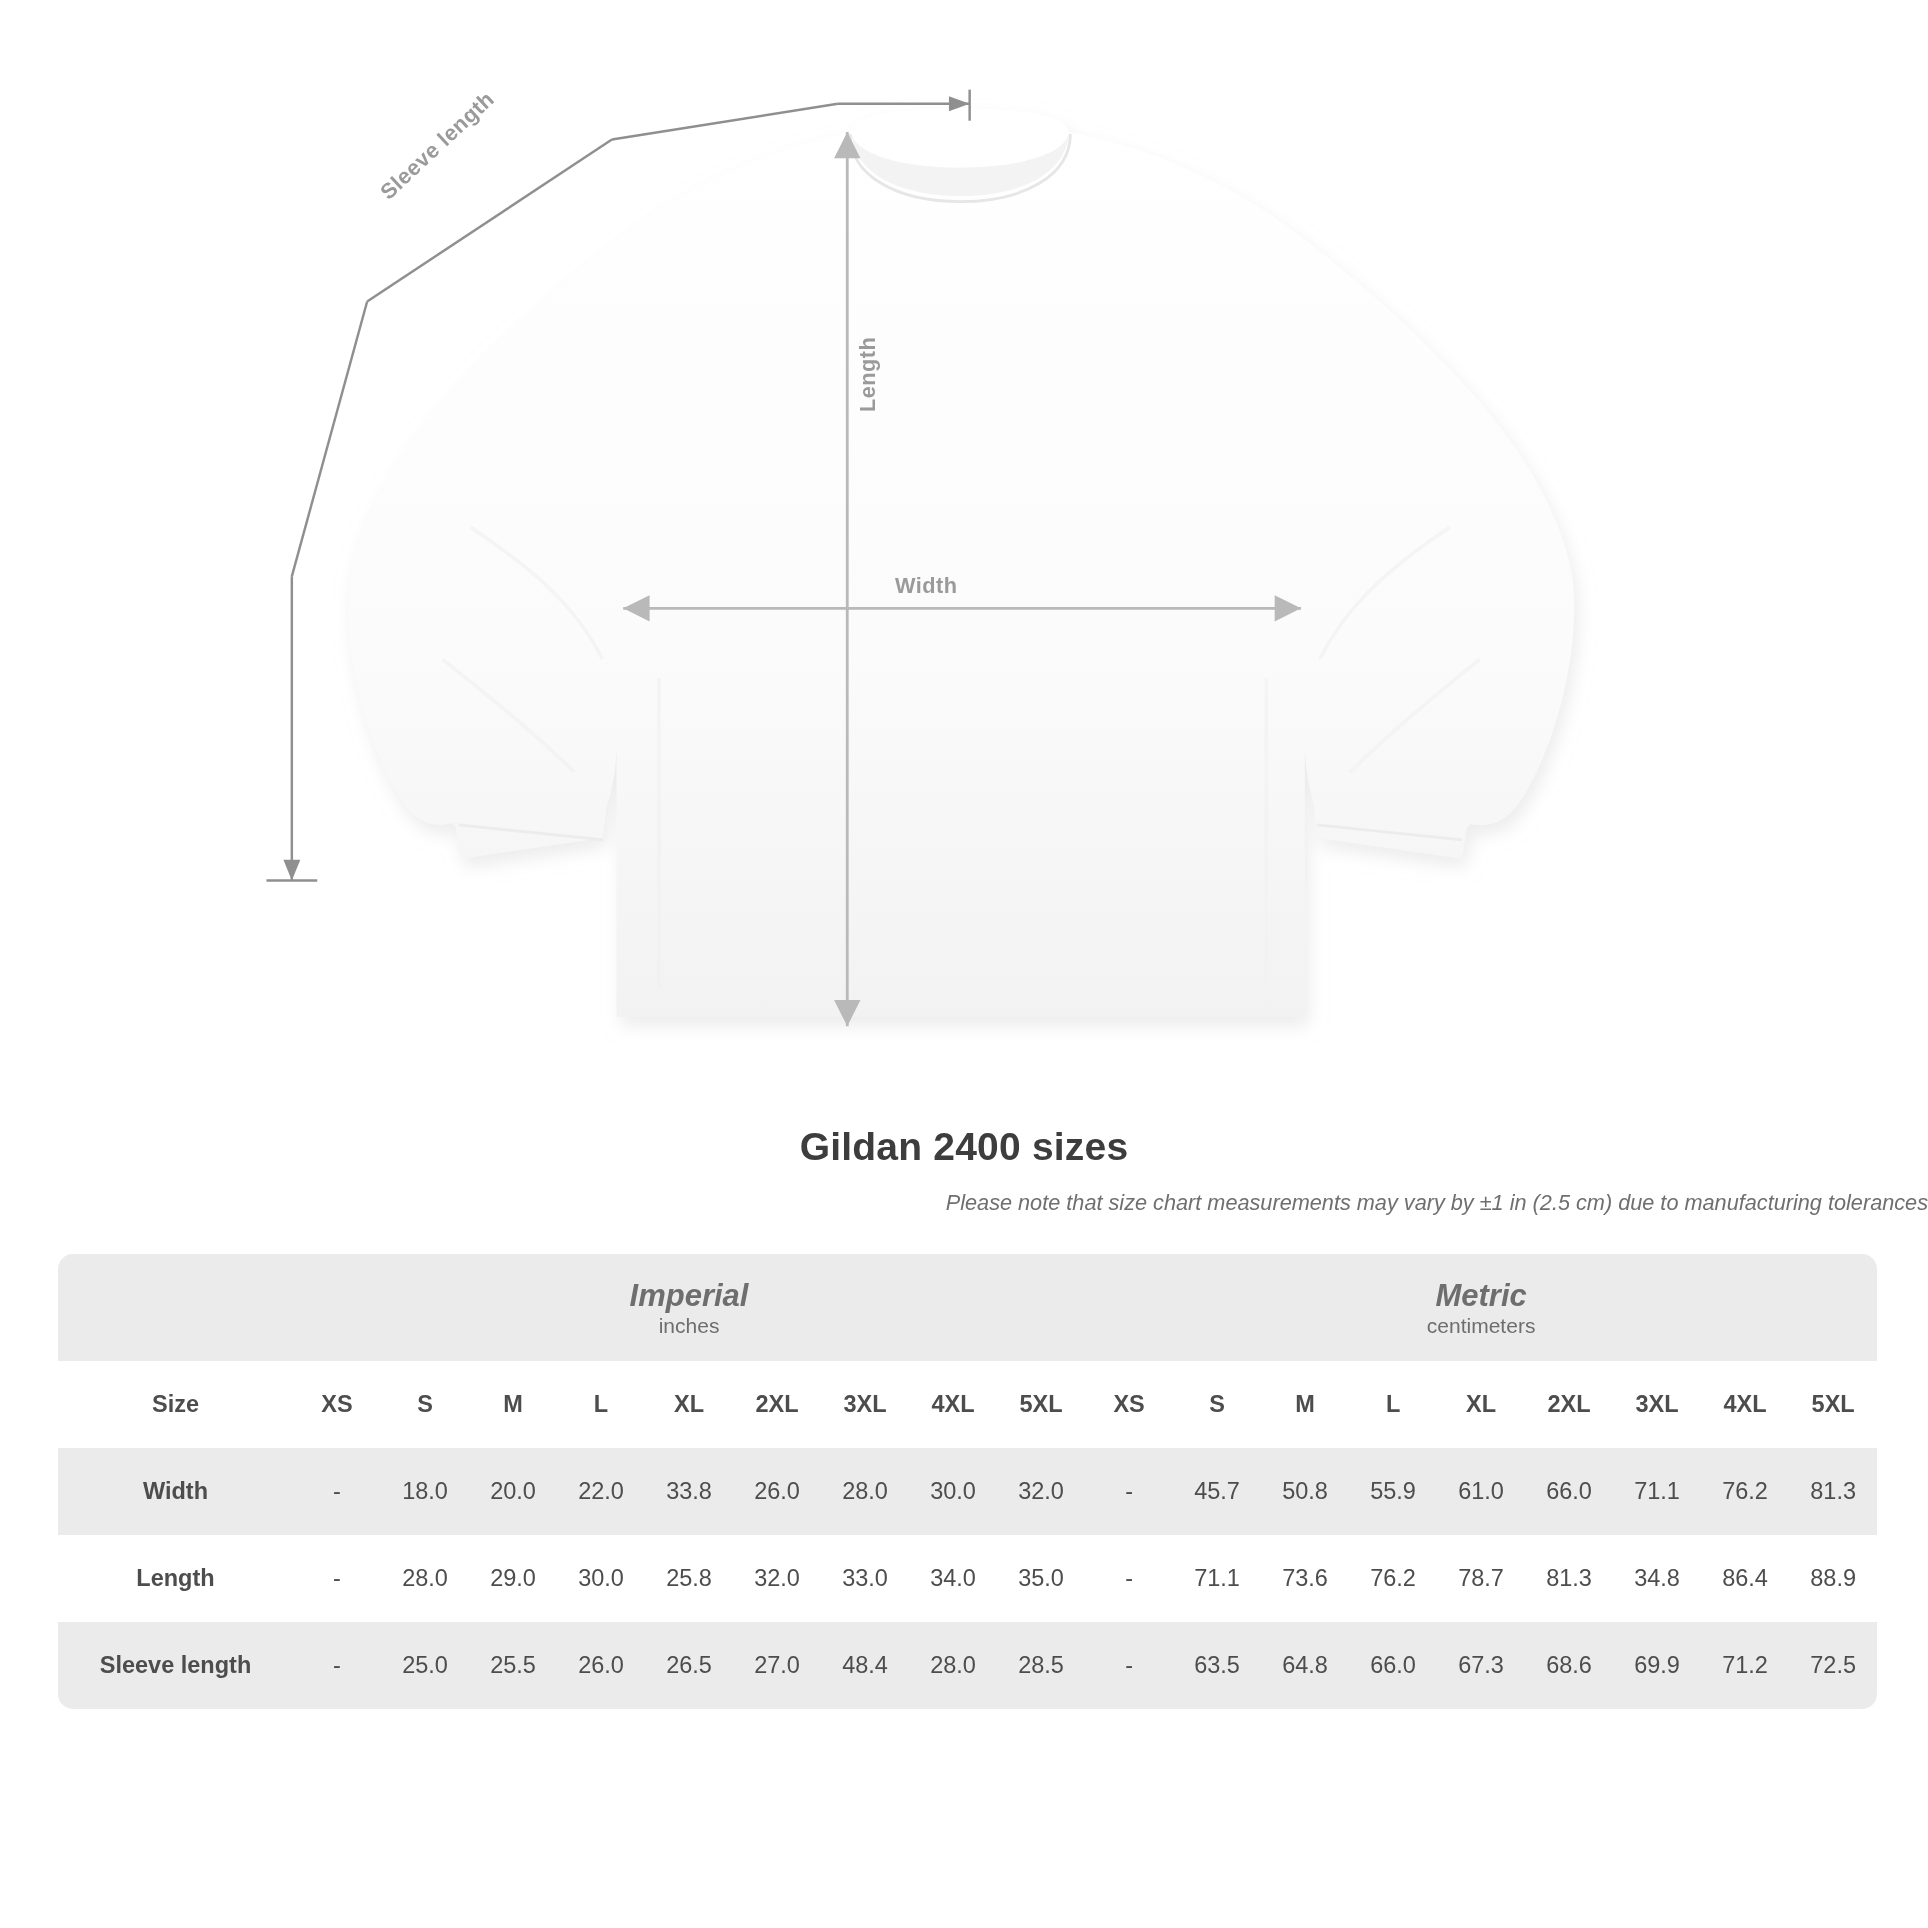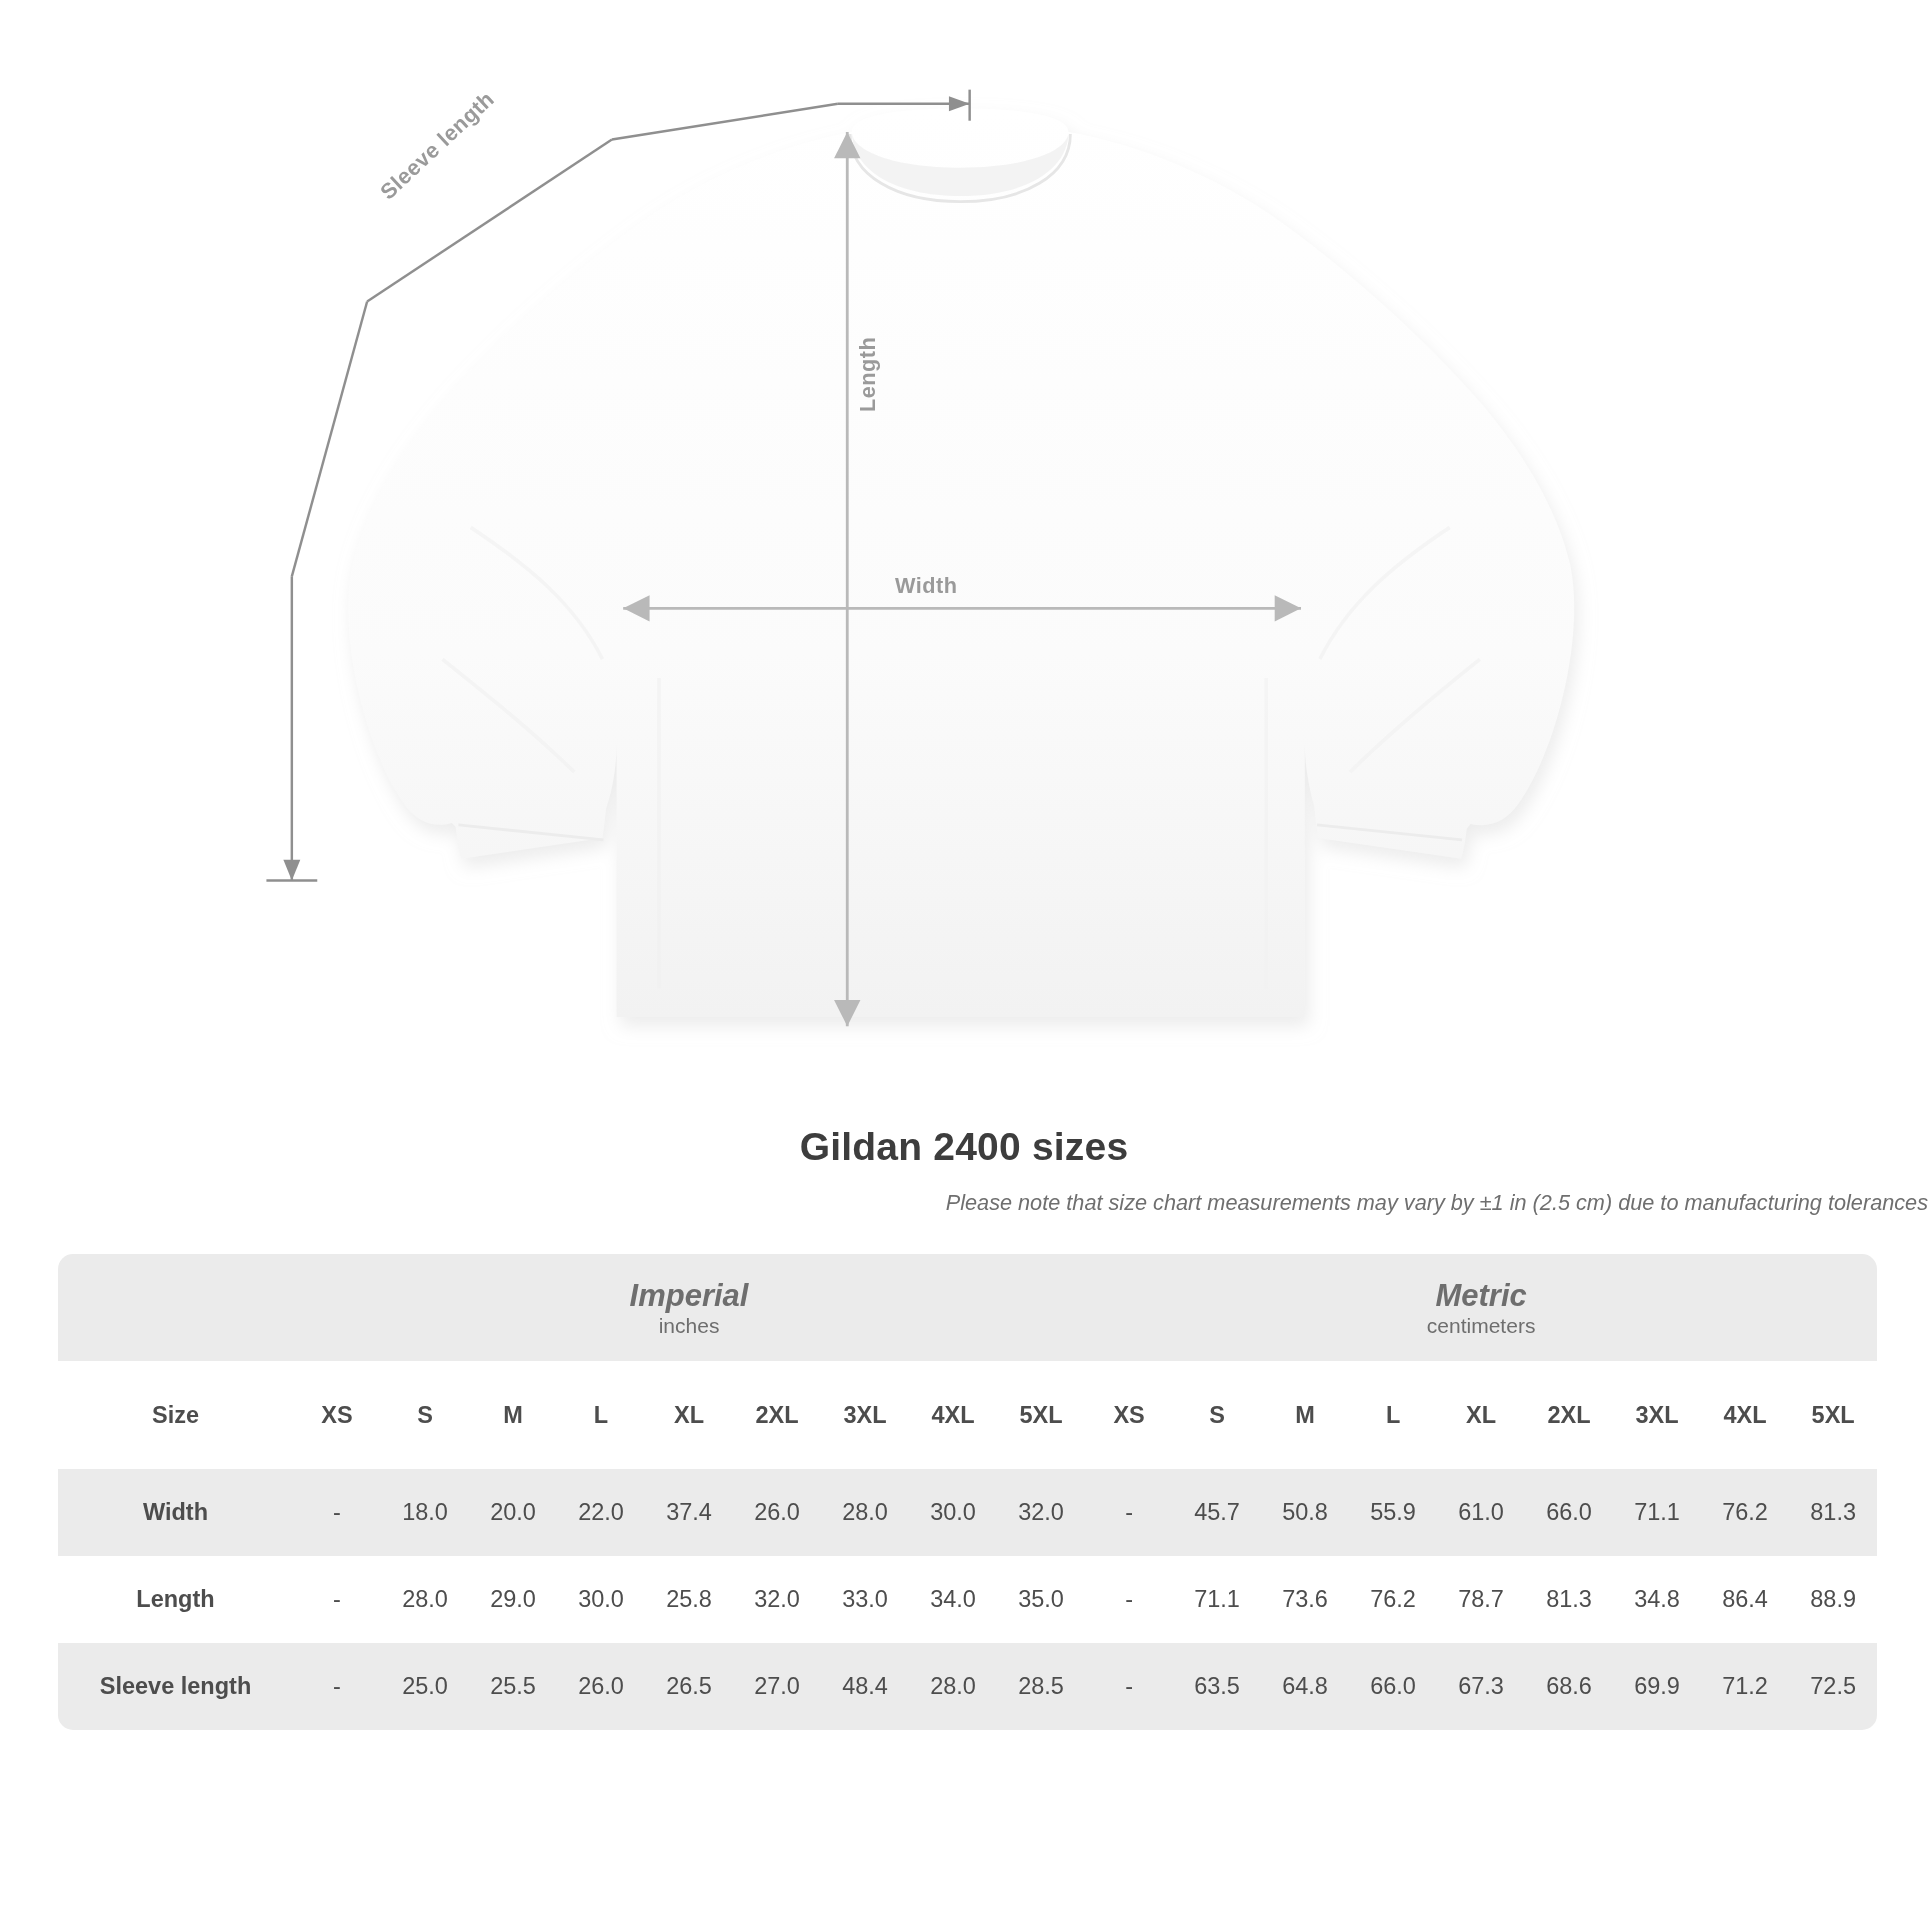--- a/index.html
+++ b/index.html
@@ -108,21 +108,21 @@
     font-style: italic;
     color: #6e6e6e;
     line-height: 1.15;
   }
   .unit-sub {
     font-size: 21px;
     color: #6e6e6e;
   }
   
   .size-row td {
-    height: 108px;
+    height: 87px;
     background: #ffffff;
     font-weight: bold;
     font-size: 24.5px;
     color: #585858;
     vertical-align: middle;
   }
   .row-label {
     font-weight: bold;
     font-size: 24.5px;
     color: #4d4d4d;
@@ -296,21 +296,21 @@
           <td>4XL</td>
           <td>5XL</td>
         </tr>
 
         <tr class="data-row row-shade">
           <td class="row-label cell-first">Width</td>
           <td>-</td>
           <td>18.0</td>
           <td>20.0</td>
           <td>22.0</td>
-          <td>37.4</td>
+          <td>33.8</td>
           <td>26.0</td>
           <td>28.0</td>
           <td>30.0</td>
           <td>32.0</td>
           <td>-</td>
           <td>45.7</td>
           <td>50.8</td>
           <td>55.9</td>
           <td>61.0</td>
           <td>66.0</td>

